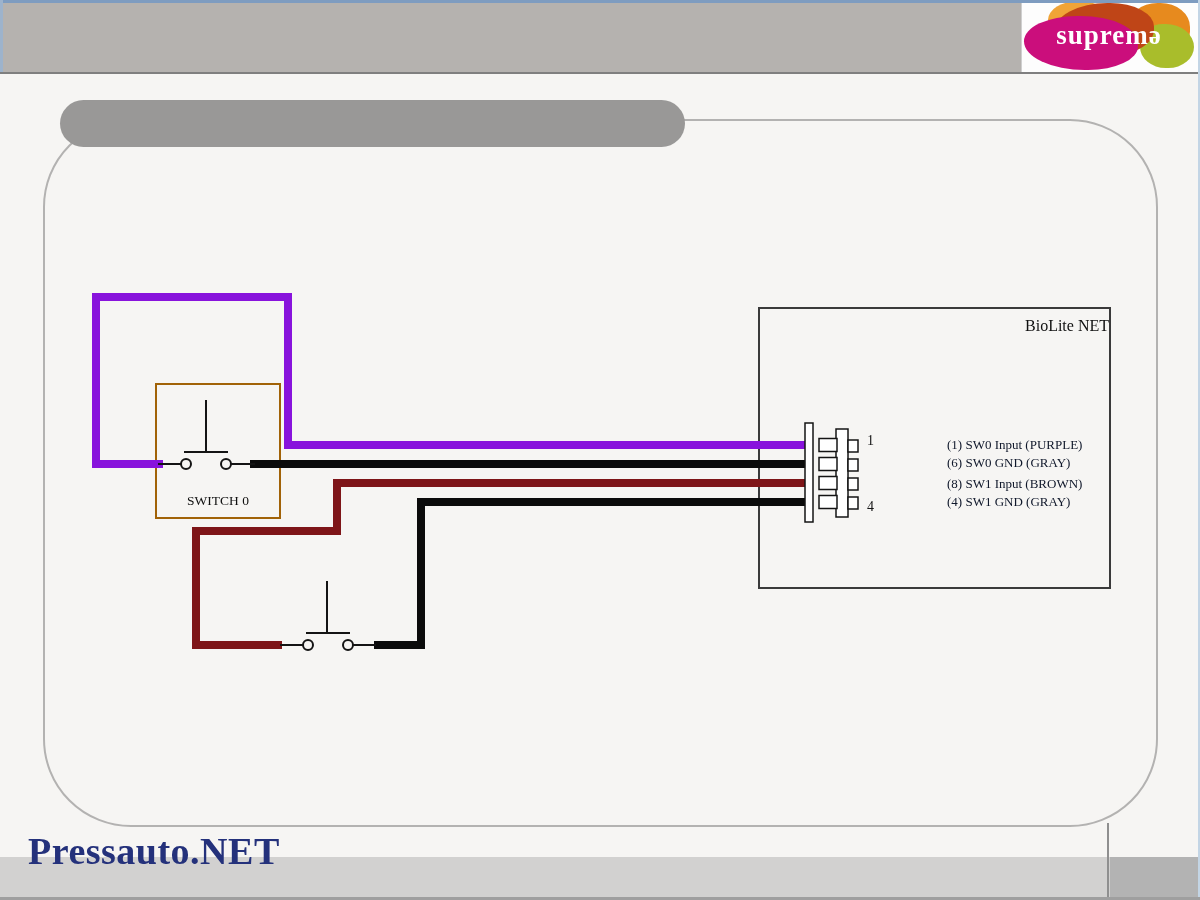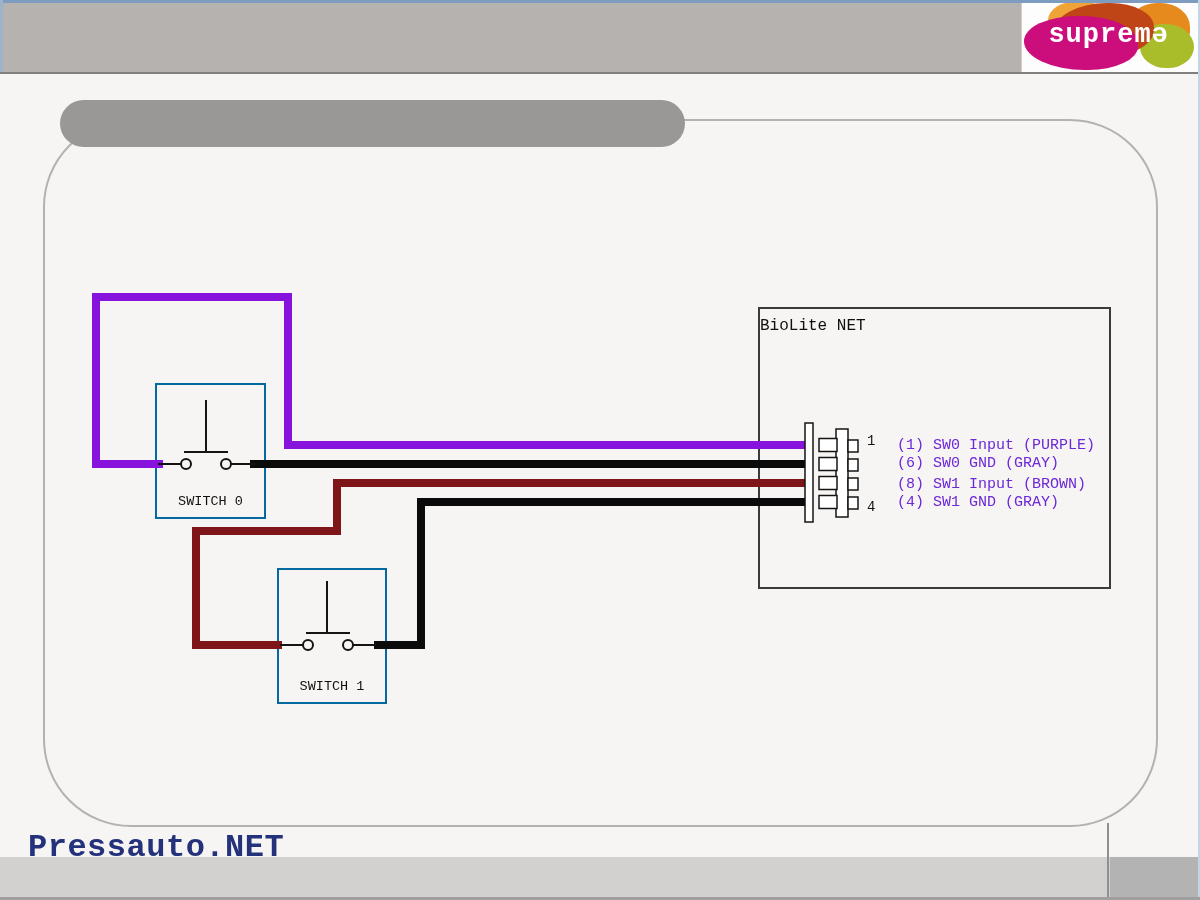--- a/index.html
+++ b/index.html
@@ -1,19 +1,19 @@
 <!DOCTYPE html>
 <html><head>
 <meta charset="utf-8">
 <style>
   html,body{margin:0;padding:0;}
   .screen{
     position:relative;width:1200px;height:900px;
     background:#f6f5f3;overflow:hidden;
-    font-family:Liberation Mono, monospace;
+    font-family:Liberation Serif, serif;
   }
   
   .edge-top{position:absolute;left:0;top:0;width:1200px;height:3px;background:#7e9cc0;z-index:40;}
   .edge-right{position:absolute;right:0;top:0;width:2px;height:900px;background:#c3d5e5;z-index:40;}
   .edge-bottom{position:absolute;left:0;bottom:0;width:1200px;height:3px;background:#9f9f9f;z-index:40;}
   .edge-left-bar{position:absolute;left:0;top:0;width:3px;height:72px;background:#9db3cc;z-index:40;}
 
   
   .topbar{position:absolute;left:0;top:0;width:1200px;height:72px;background:#b5b2af;border-bottom:2px solid #7f7f7f;z-index:20;}
   .logo-box{position:absolute;right:0;top:0;width:178px;height:72px;background:#fdfdfd;border-left:1px solid #cfcfcf;overflow:hidden;}
@@ -26,44 +26,44 @@
   .logo-text{
     position:absolute;left:50%;top:20px;transform:translateX(-52%);
     color:#ffffff;font-size:27px;font-weight:bold;letter-spacing:1px;z-index:5;
   }
 
   
   .pill{position:absolute;left:60px;top:100px;width:625px;height:47px;border-radius:24px;background:#999897;z-index:10;}
   .container{position:absolute;left:43px;top:119px;width:1111px;height:704px;border:2px solid #b3b2b1;border-radius:88px;z-index:2;}
 
   
-  .box{position:absolute;border:2px solid #0369a1;z-index:3;}
+  .box{position:absolute;border:2px solid #a16207;z-index:3;padding-left:15px;}
   .device-box{position:absolute;border:2px solid #3a3a3a;z-index:3;}
-  .device-title{position:absolute;left:0;top:8px;width:100%;text-align:left;font-size:16px;color:#101010;}
+  .device-title{position:absolute;left:0;top:8px;width:100%;text-align:right;font-size:16px;color:#101010;}
   .switch-label{position:absolute;left:0;bottom:8px;width:100%;text-align:center;font-size:13.5px;color:#101010;z-index:7;}
 
   
   .sym{position:absolute;background:#141414;z-index:6;}
   .term{position:absolute;width:8px;height:8px;border:2px solid #141414;border-radius:50%;background:#f6f5f3;z-index:7;}
 
   
   .wire{position:absolute;z-index:5;}
   .wire.purple{background:#8813dc;}
   .wire.brown{background:#7e1518;}
   .wire.black{background:#0b0b0b;}
 
   
   .connector{position:absolute;left:800px;top:418px;z-index:6;}
 
   
   .pin-num{position:absolute;font-size:14px;color:#141414;z-index:7;}
-  .pin-line{position:absolute;left:897px;font-size:15px;color:#6d28d9;white-space:nowrap;z-index:7;}
+  .pin-line{position:absolute;left:947px;font-size:13px;color:#0f172a;white-space:nowrap;z-index:7;}
 
   
-  .watermark{position:absolute;left:28px;top:829px;font-size:32px;font-weight:bold;color:#24317b;letter-spacing:0.5px;z-index:15;}
+  .watermark{position:absolute;left:28px;top:829px;font-size:38px;font-weight:bold;color:#24317b;letter-spacing:0.5px;z-index:15;}
   .strip-left{position:absolute;left:0;top:857px;width:1110px;height:43px;background:#d2d1d0;z-index:8;}
   .strip-right{position:absolute;left:1110px;top:857px;width:90px;height:43px;background:#b3b3b3;z-index:8;}
   .strip-vline{position:absolute;left:1107px;top:823px;width:2px;height:77px;background:#8f8f8f;z-index:9;}
 </style>
 </head>
 <body>
 
 <div class="screen">
 
   <div class="topbar">
@@ -87,23 +87,20 @@
   <div class="box" style="left:155px;top:383px;width:107px;height:132px;">
     <span class="switch-label">SWITCH 0</span>
   </div>
   <div class="sym" style="left:205px;top:400px;width:2px;height:52px;"></div>
   <div class="sym" style="left:184px;top:451px;width:44px;height:2px;"></div>
   <div class="sym" style="left:158px;top:463px;width:24px;height:2px;"></div>
   <div class="sym" style="left:231px;top:463px;width:24px;height:2px;"></div>
   <div class="term" style="left:180px;top:458px;"></div>
   <div class="term" style="left:220px;top:458px;"></div>
 
-  <div class="box" style="left:277px;top:568px;width:106px;height:132px;">
-    <span class="switch-label">SWITCH 1</span>
-  </div>
   <div class="sym" style="left:326px;top:581px;width:2px;height:52px;"></div>
   <div class="sym" style="left:306px;top:632px;width:44px;height:2px;"></div>
   <div class="sym" style="left:280px;top:644px;width:24px;height:2px;"></div>
   <div class="sym" style="left:352px;top:644px;width:24px;height:2px;"></div>
   <div class="term" style="left:302px;top:639px;"></div>
   <div class="term" style="left:342px;top:639px;"></div>
 
   <div class="wire purple" style="left:92px;top:293px;width:8px;height:175px;"></div>
   <div class="wire purple" style="left:92px;top:293px;width:200px;height:8px;"></div>
   <div class="wire purple" style="left:284px;top:293px;width:8px;height:156px;"></div>

